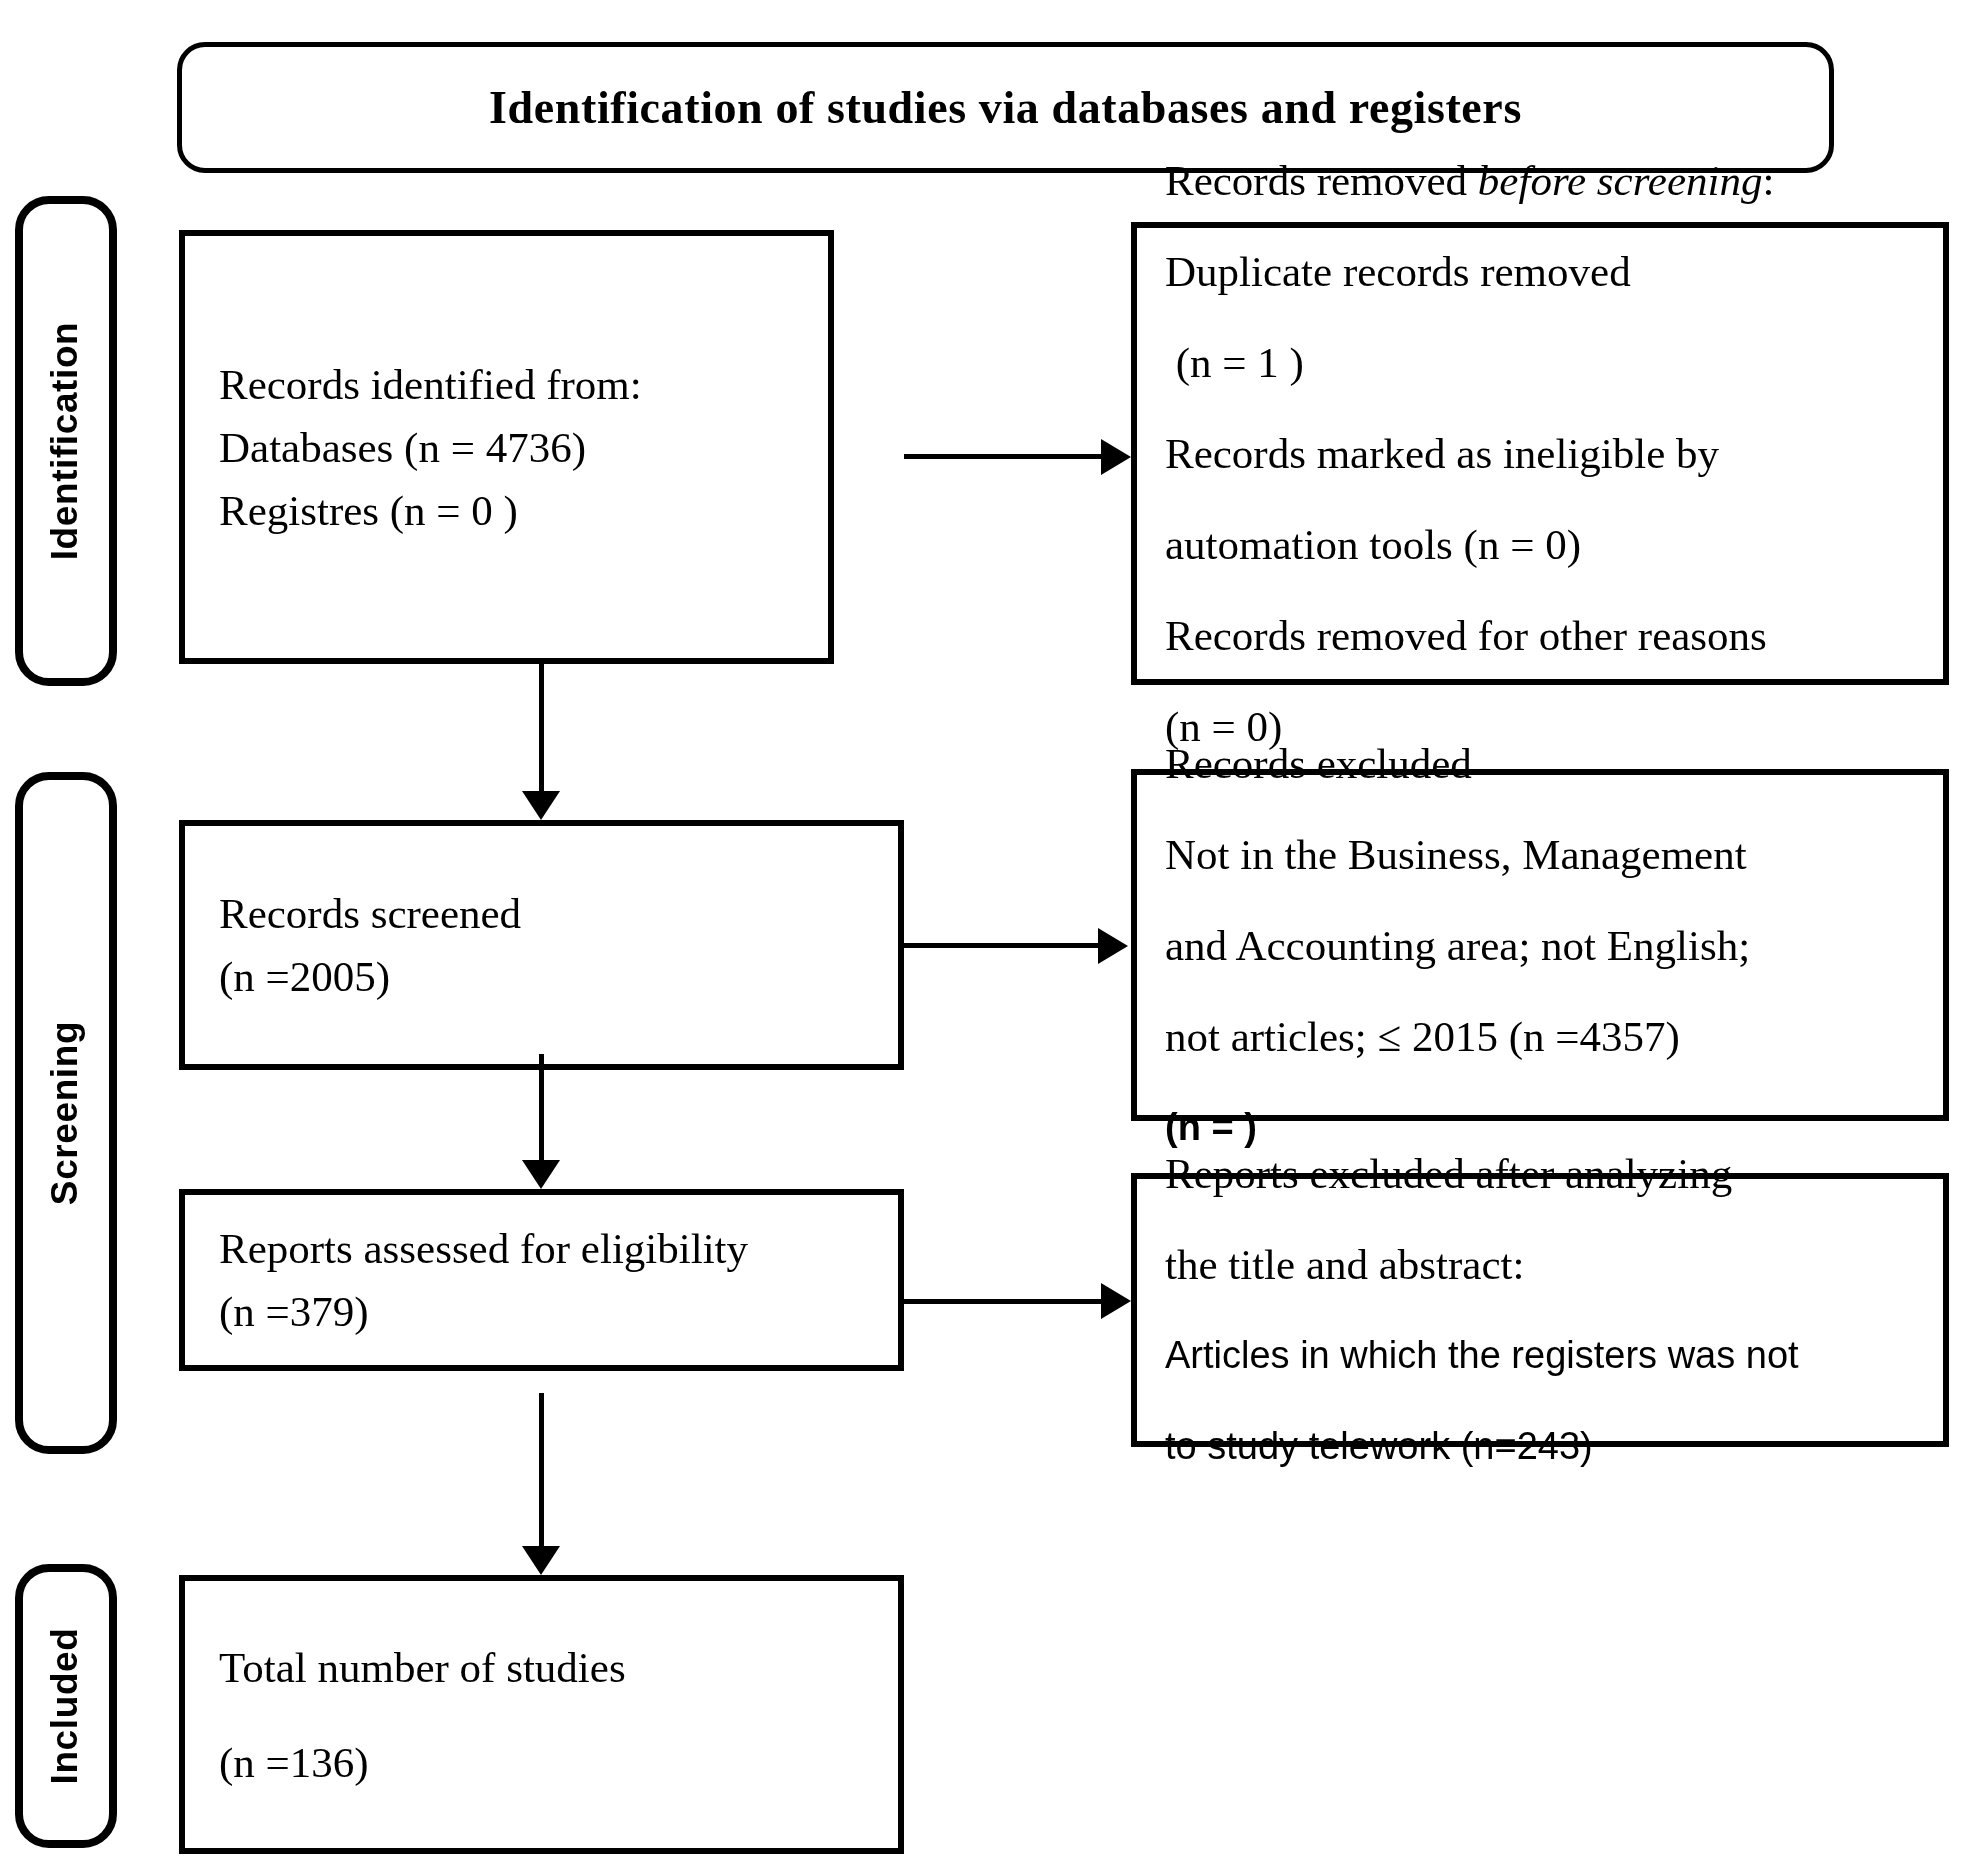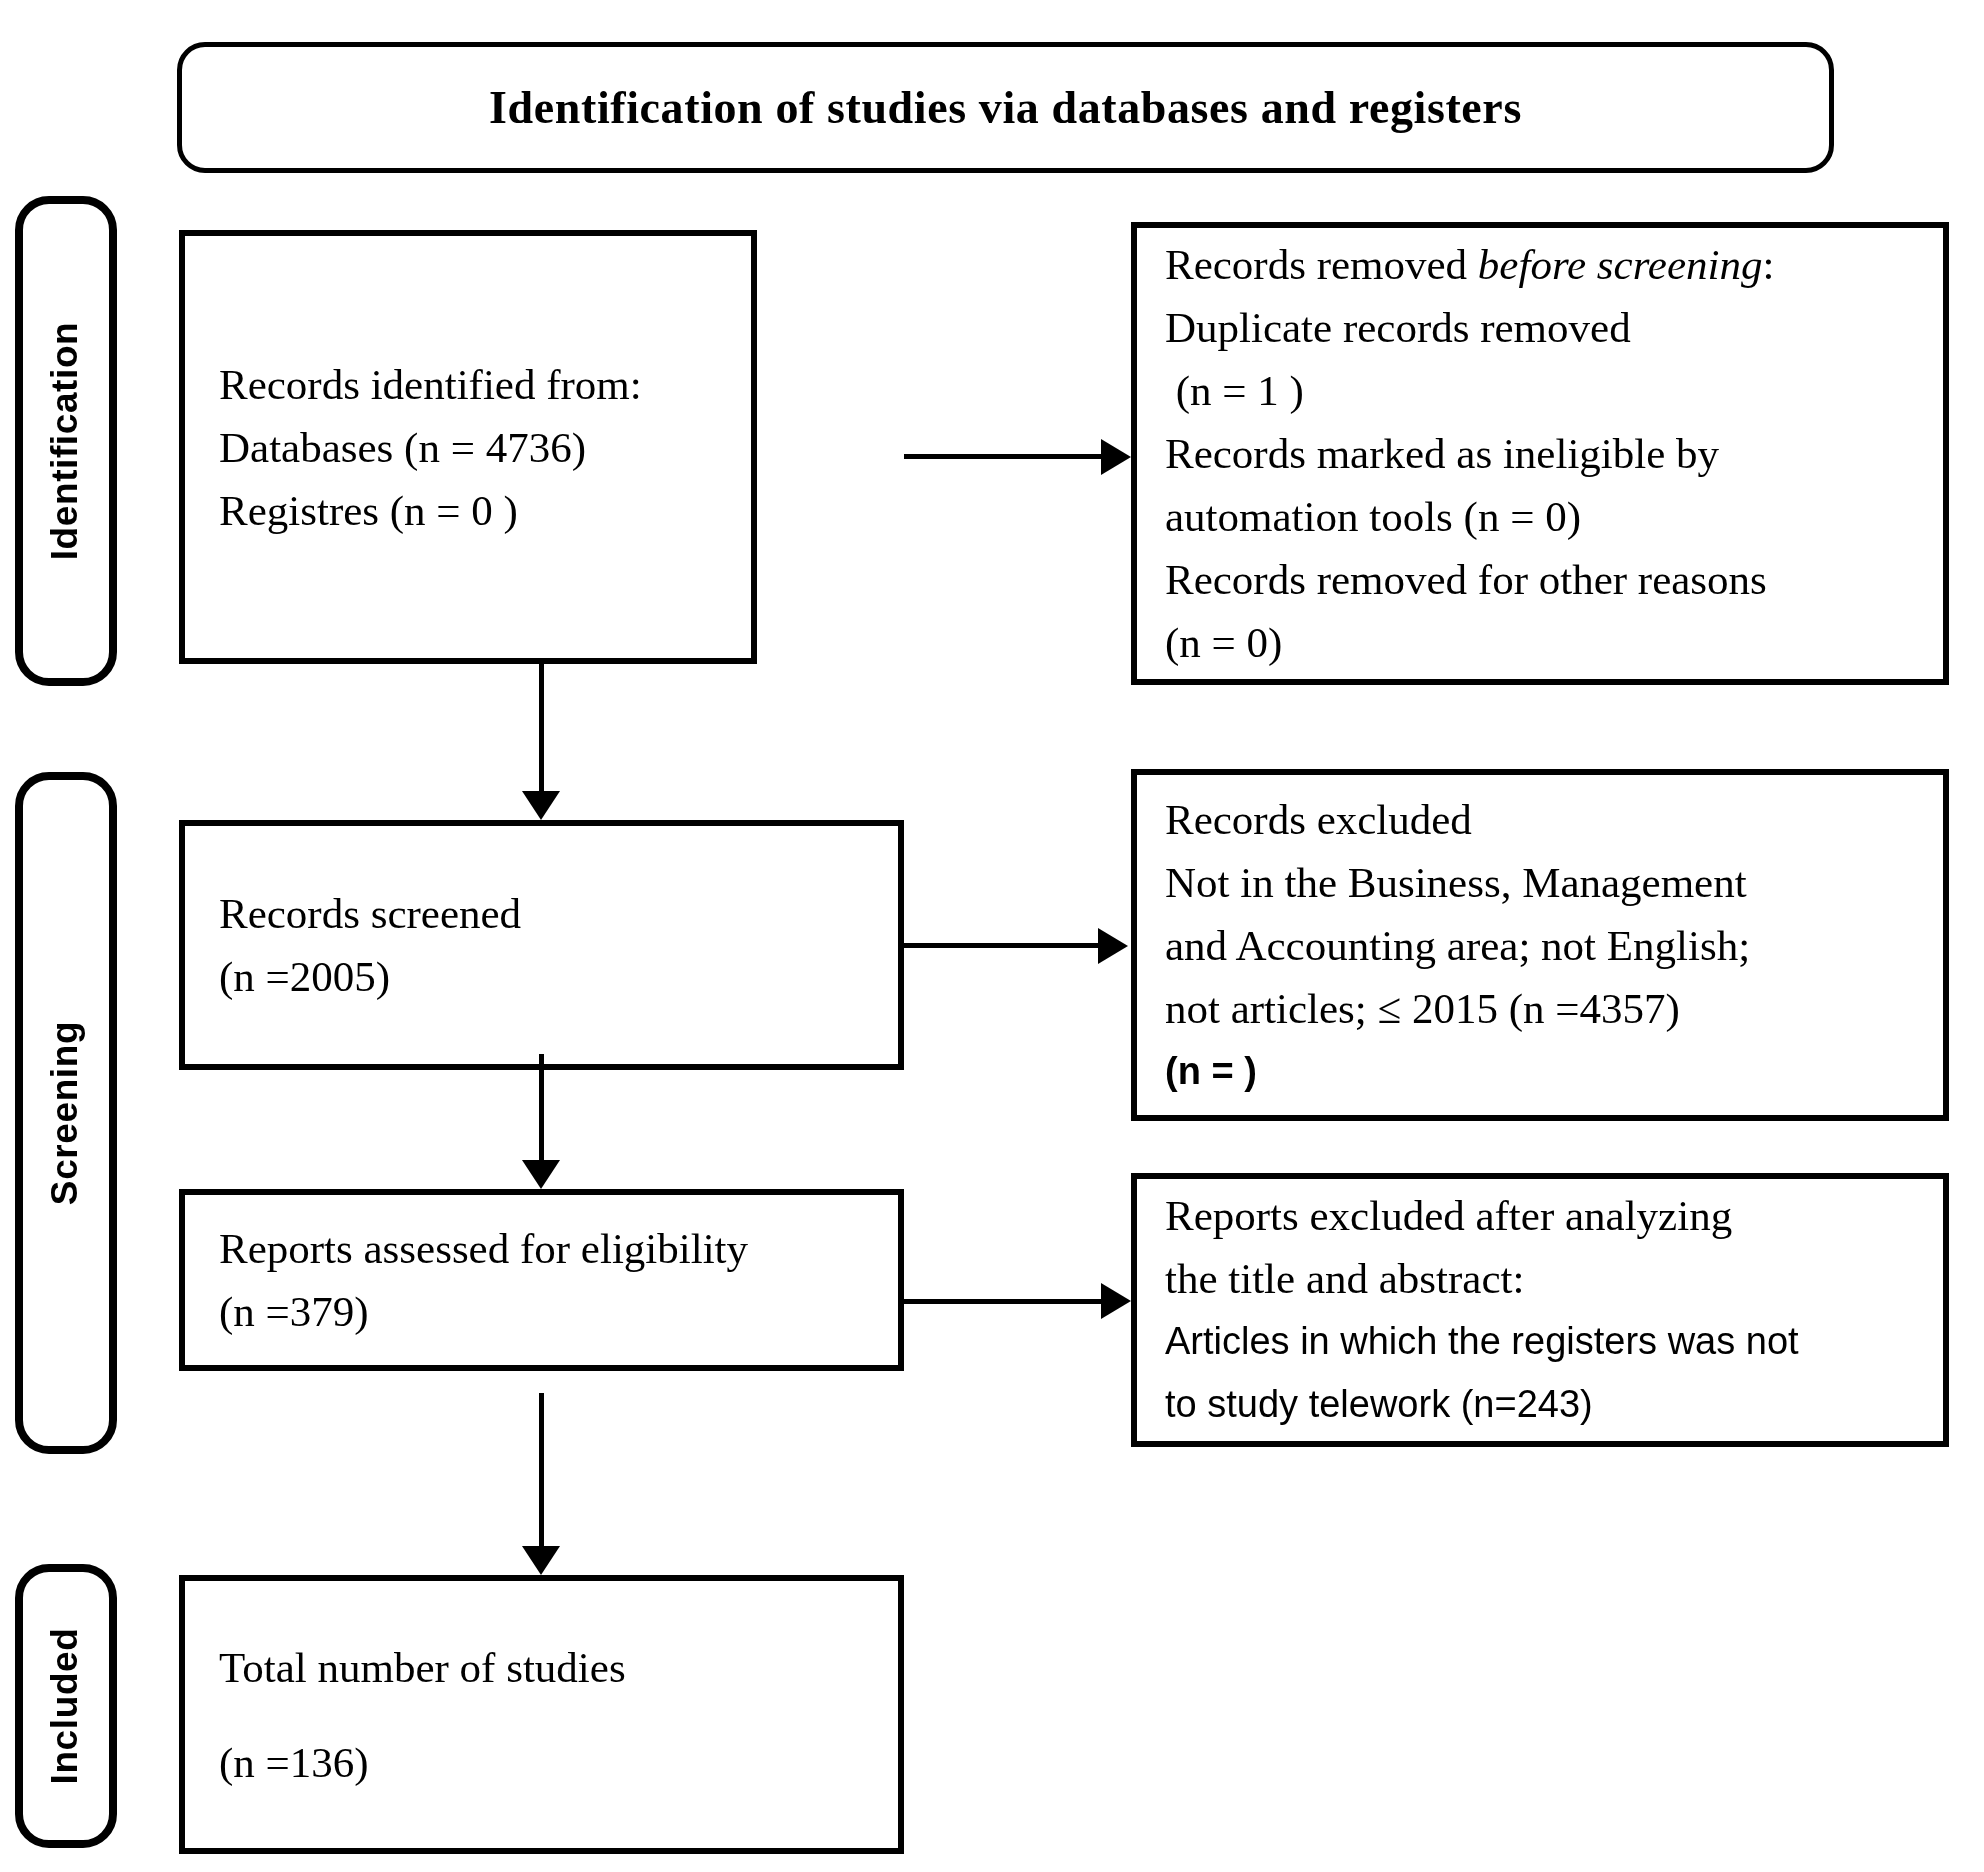--- a/index.html
+++ b/index.html
@@ -63,21 +63,21 @@
     font-size: 43px;
     line-height: 63px;
     white-space: pre;
   }
   .sans {
     font-family: "Liberation Sans", sans-serif;
     font-size: 38px;
   }
   .sans-bold { font-weight: 600; }
   .pad-a { padding-left: 34px; }
-  .pad-b { padding-left: 28px; }
+  .pad-b { padding-left: 28px; gap: 28px; }
 
   
   .hline { position: absolute; height: 5.2px; background: #000000; }
   .vline { position: absolute; width: 5.2px; background: #000000; }
   .head-right {
     position: absolute; width: 0; height: 0;
     border-left: 30px solid #000000;
     border-top: 18px solid transparent;
     border-bottom: 18px solid transparent;
   }
@@ -100,21 +100,21 @@
   <div class="side-box" style="left:14.5px; top:196px; width:102px; height:490px;">
     <span class="side-label">Identification</span>
   </div>
   <div class="side-box" style="left:14.5px; top:772px; width:102px; height:682px;">
     <span class="side-label">Screening</span>
   </div>
   <div class="side-box" style="left:14.5px; top:1564px; width:102px; height:284px;">
     <span class="side-label">Included</span>
   </div>
 
-  <div class="box pad-a" style="left:179px; top:230px; width:578px; height:434px;">
+  <div class="box pad-a" style="left:179px; top:230px; width:655px; height:434px;">
     <div class="line">Records identified from:</div>
     <div class="line">Databases (n = 4736)</div>
     <div class="line">Registres (n = 0 )</div>
   </div>
 
   <div class="box pad-b" style="left:1131px; top:222px; width:818px; height:463px;">
     <div class="line"><span>Records removed </span><i>before screening</i><span>:</span></div>
     <div class="line">Duplicate records removed</div>
     <div class="line"> (n = 1 )</div>
     <div class="line">Records marked as ineligible by</div>

